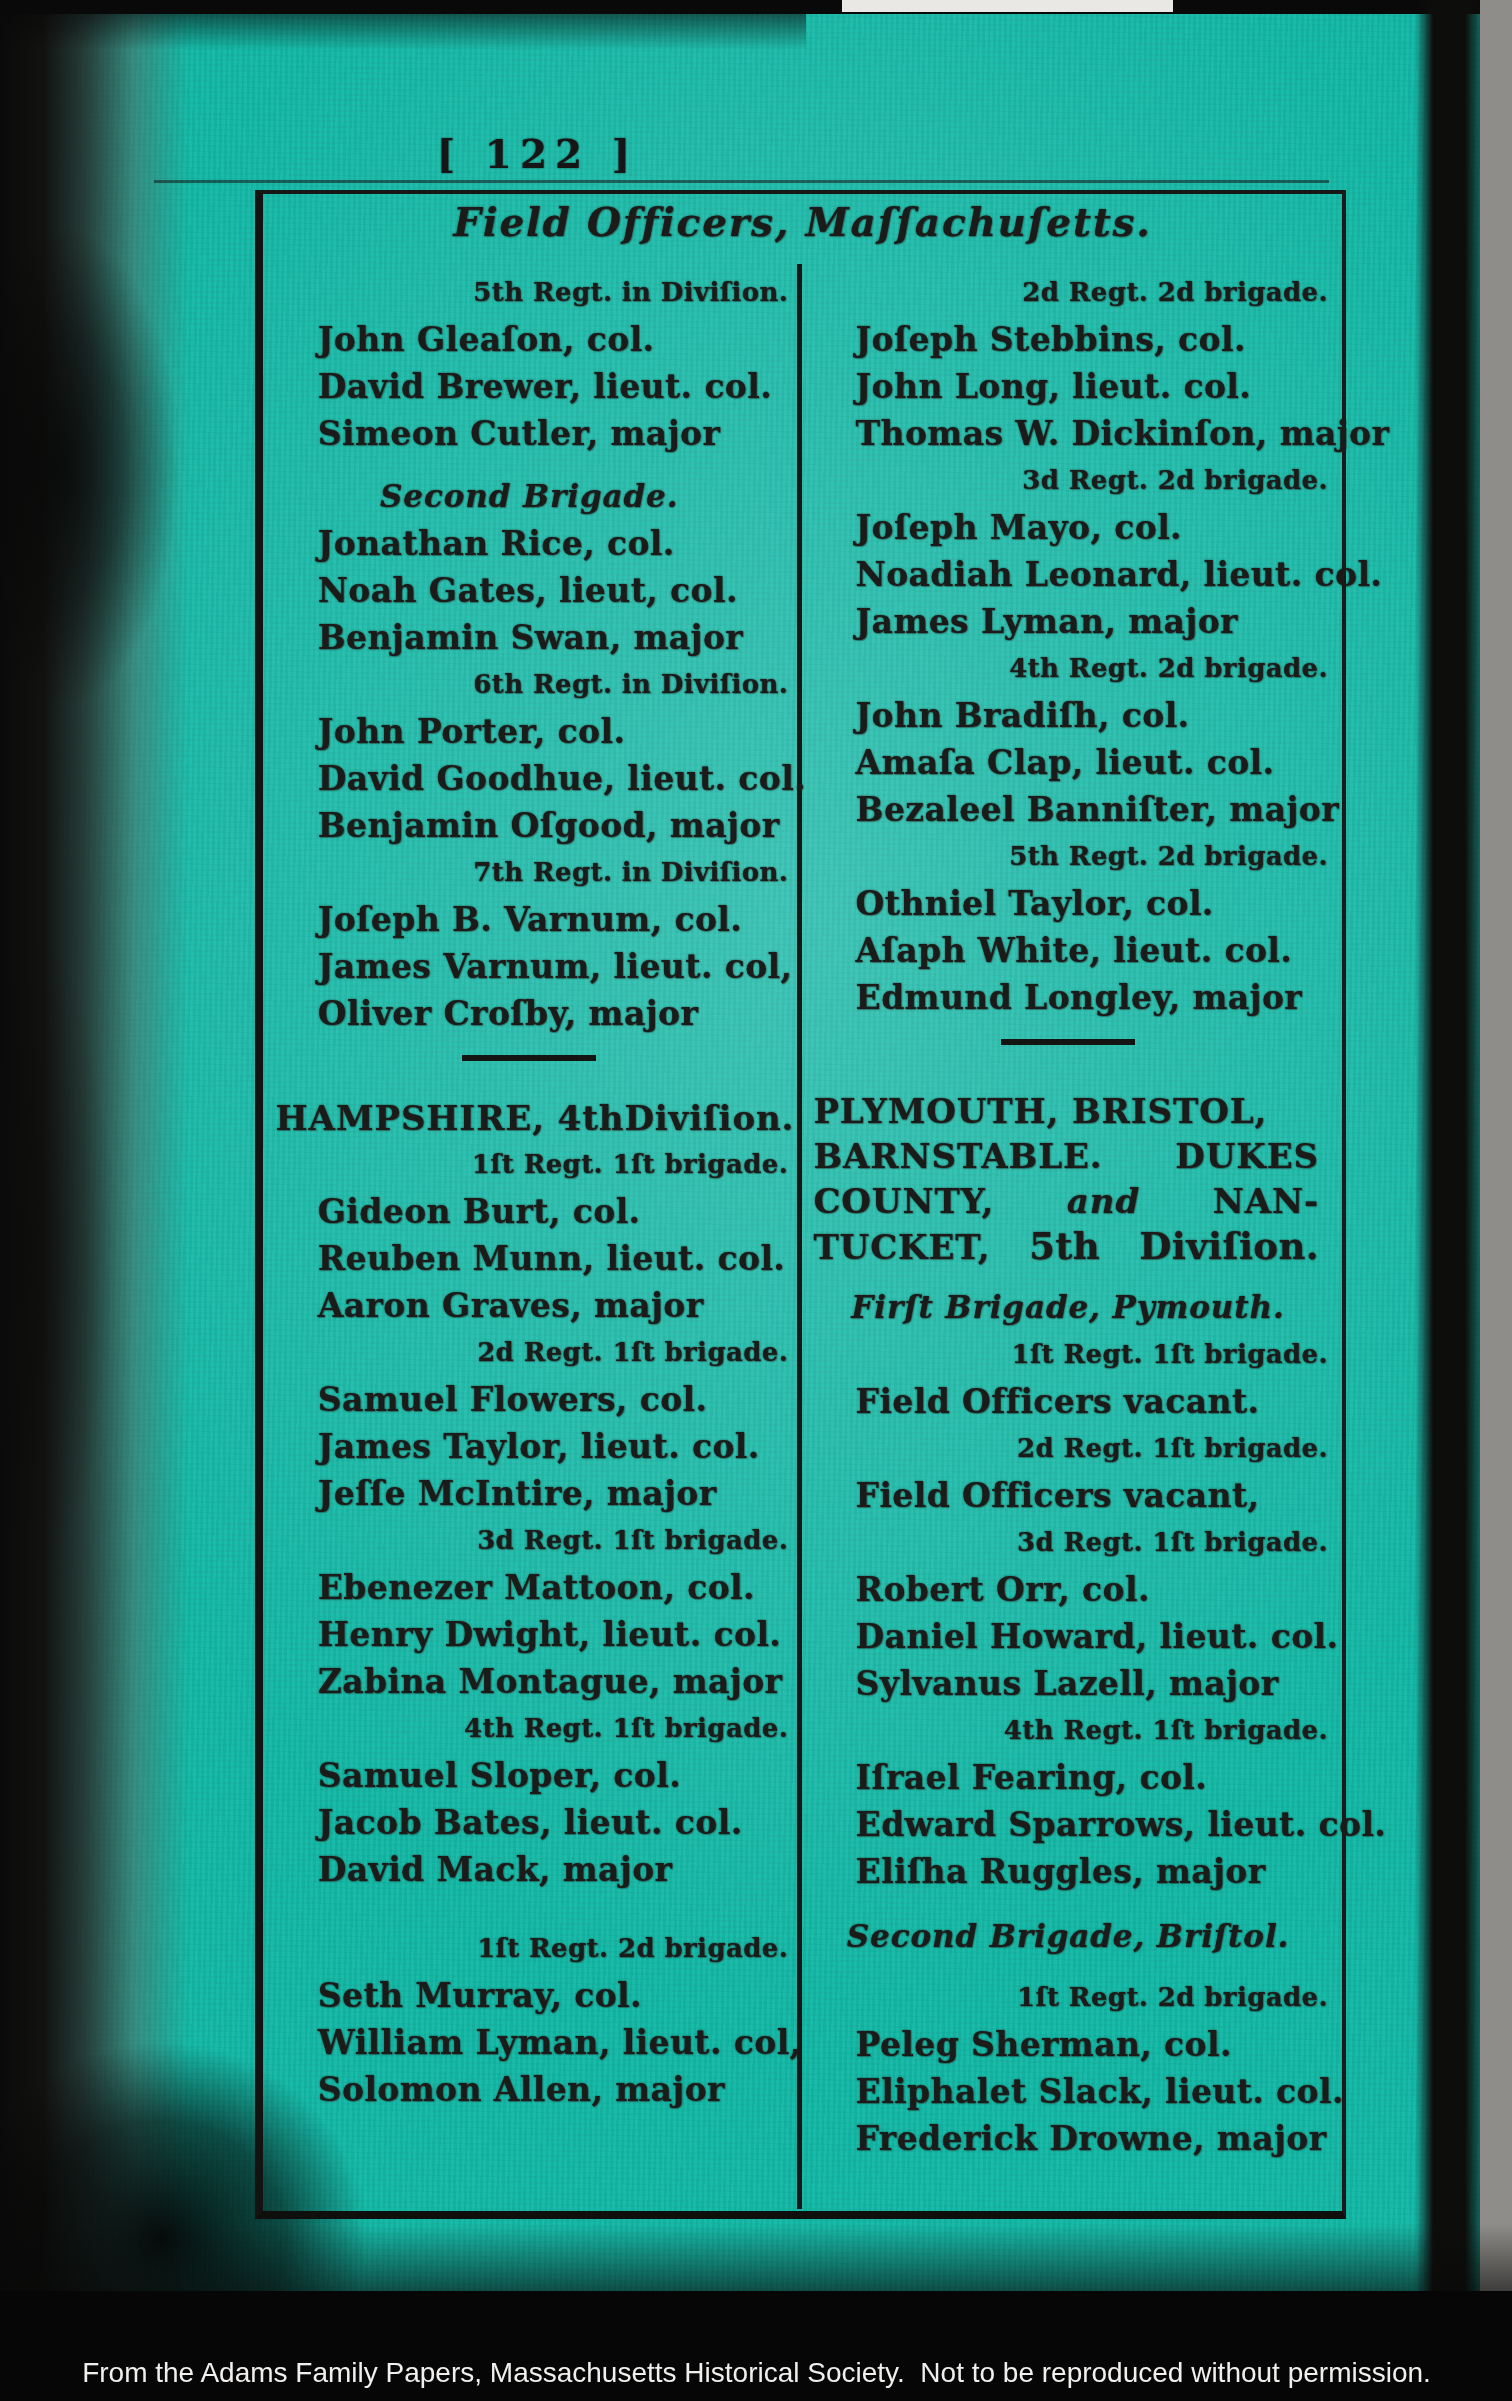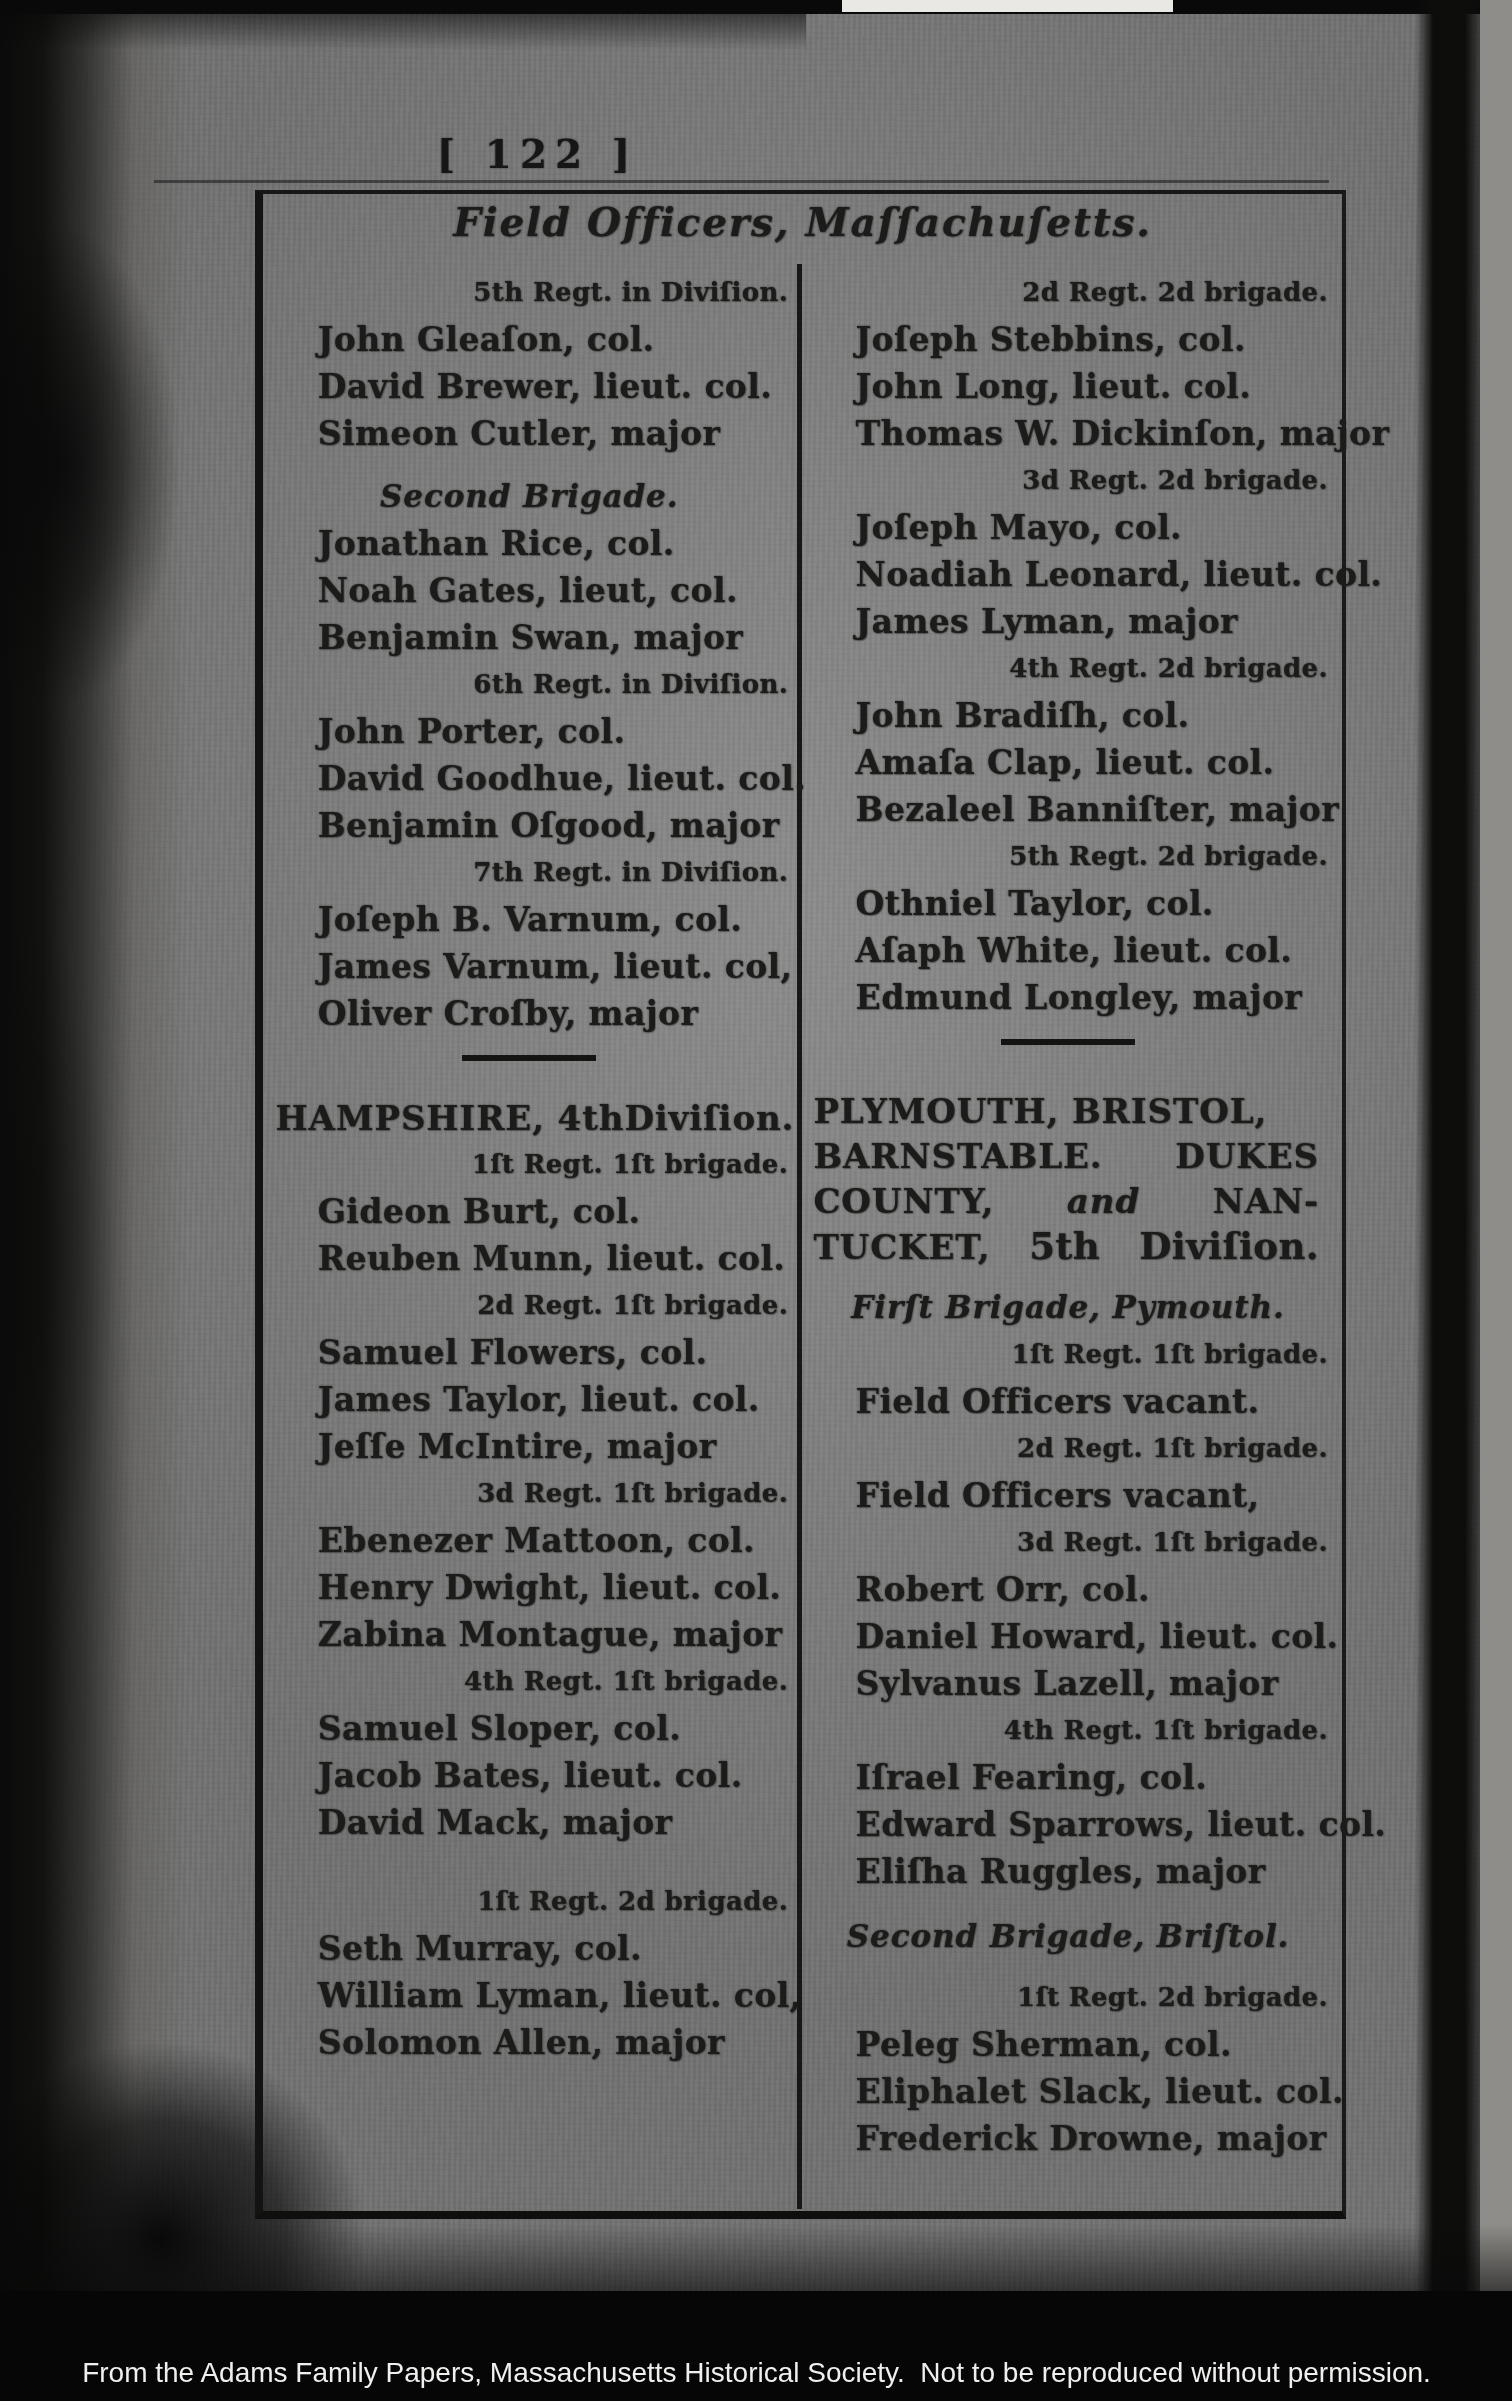--- a/index.html
+++ b/index.html
@@ -1,16 +1,16 @@
 <!DOCTYPE html>
 <html style="font-size:14.3px"><head>
 <meta charset="utf-8">
 <style>
   html,body{margin:0;padding:0;background:#555;}
-  .scan{position:relative;width:1513px;height:2401px;background:#737373;overflow:hidden;
+  .scan{position:relative;width:1513px;height:2401px;background:#14b8a6;overflow:hidden;
         font-family:"DejaVu Serif",serif;}
   
   .texture{position:absolute;inset:0;pointer-events:none;
     background:
       radial-gradient(ellipse 1120px 1523px at 53% 38%, rgba(255,255,255,.18), transparent 72%),
       repeating-linear-gradient(91deg, rgba(0,0,0,.035) 0 2.7px, rgba(255,255,255,.028) 2.7px 5.4px),
       repeating-linear-gradient(1deg, rgba(0,0,0,.028) 0 1.8px, transparent 1.8px 5.4px);}
   
   .gutter{position:absolute;left:0;top:0;width:188px;height:100%;
     background:linear-gradient(90deg,#0a0a0a 0,#121210 43px,rgba(40,40,38,.85) 85px,rgba(90,88,84,.45) 134px,transparent 188px);}
@@ -102,20 +102,21 @@
         <div class="line name">Joſeph B. Varnum, col.</div>
         <div class="line name">James Varnum, lieut. col,</div>
         <div class="line name">Oliver Croſby, major</div>
         <div class="line rulewrap">
           <div class="rule-bar"></div>
         </div>
         <div class="line caps">HAMPSHIRE, 4thDiviſion.</div>
         <div class="line heading">1ſt Regt. 1ſt brigade.</div>
         <div class="line name">Gideon Burt, col.</div>
         <div class="line name">Reuben Munn, lieut. col.</div>
+        <div class="line name">Aaron Graves, major</div>
         <div class="line heading">2d Regt. 1ſt brigade.</div>
         <div class="line name">Samuel Flowers, col.</div>
         <div class="line name">James Taylor, lieut. col.</div>
         <div class="line name">Jeſſe McIntire, major</div>
         <div class="line heading">3d Regt. 1ſt brigade.</div>
         <div class="line name">Ebenezer Mattoon, col.</div>
         <div class="line name">Henry Dwight, lieut. col.</div>
         <div class="line name">Zabina Montague, major</div>
         <div class="line heading">4th Regt. 1ſt brigade.</div>
         <div class="line name">Samuel Sloper, col.</div>

